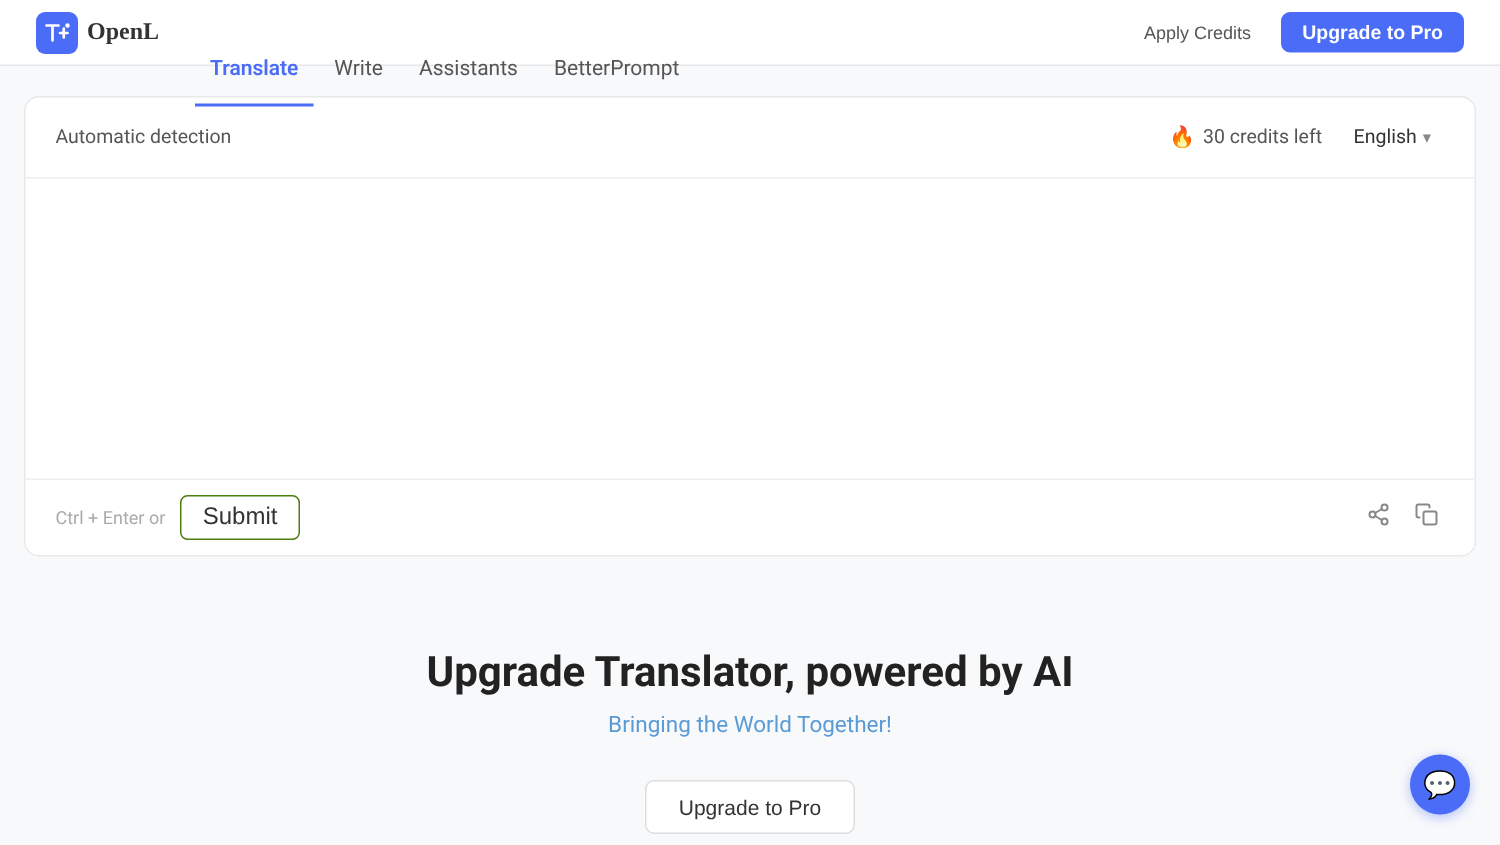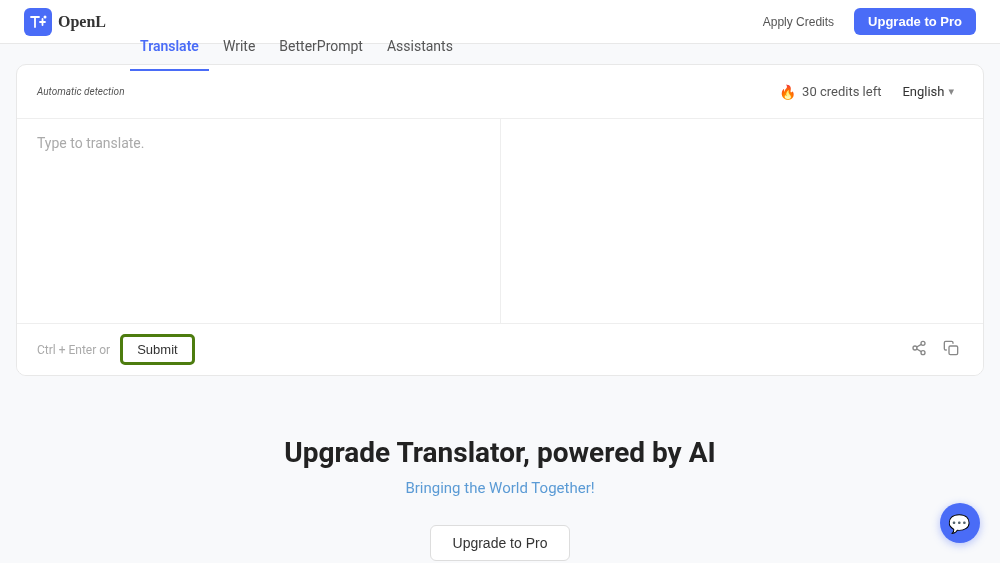--- a/index.html
+++ b/index.html
@@ -102,23 +102,22 @@
       overflow: hidden;
     }
     .translator-header {
       display: flex;
       align-items: center;
       justify-content: space-between;
       padding: 14px 20px;
       border-bottom: 1px solid #eee;
     }
     .auto-detection {
-      font-size: 10px;
+      font-size: 13px;
       color: #555;
-      font-style: italic;
     }
     .header-right {
       display: flex;
       align-items: center;
       gap: 12px;
     }
     .credits-badge {
       display: flex;
       align-items: center;
       gap: 5px;
@@ -184,24 +183,24 @@
       display: flex;
       align-items: center;
       gap: 10px;
     }
     .shortcut-hint {
       font-size: 12px;
       color: #aaa;
     }
     .btn-submit {
       background: #fff;
-      border: 3px solid #4d7c0f;
+      border: 1px solid #4d7c0f;
       border-radius: 5px;
       padding: 5px 14px;
-      font-size: 13px;
+      font-size: 16px;
       color: #333;
       cursor: pointer;
     }
     .footer-right {
       display: flex;
       align-items: center;
       gap: 8px;
     }
     .icon-btn {
       background: none;
@@ -269,22 +268,22 @@
       <rect width="28" height="28" rx="6" fill="#4a6cf7"></rect>
       <path d="M7 9h8M11 9v10M16 14h5M18.5 11v6" stroke="#fff" stroke-width="1.8" stroke-linecap="round"></path>
       <circle cx="21" cy="9" r="1.5" fill="#fff"></circle>
     </svg>
     <span class="nav-logo-text">OpenL</span>
   </a>
 
   <div class="nav-links">
     <a class="nav-link active">Translate</a>
     <a class="nav-link">Write</a>
+    <a class="nav-link">Assistants</a>
     <a class="nav-link">BetterPrompt</a>
-    <a class="nav-link">Assistants</a>
   </div>
 
   <div class="nav-actions">
     <button class="btn-apply-credits">Apply Credits</button>
     <button class="btn-upgrade">Upgrade to Pro</button>
   </div>
 </nav>
 
 <div class="main-content">
   <div class="translator-card">
@@ -297,23 +296,20 @@
           <span>30 credits left</span>
         </div>
         <div class="lang-selector">
           <span>English</span>
           <span class="lang-chevron">▾</span>
         </div>
       </div>
     </div>
 
     <div class="translator-body">
-      <div class="source-pane">
-        <textarea class="translate-textarea" placeholder="Type to translate." style=""></textarea>
-      </div>
       <div class="target-pane">
       </div>
     </div>
 
     <div class="translator-footer">
       <div class="footer-left">
         <span class="shortcut-hint">Ctrl + Enter or</span>
         <button class="btn-submit">Submit</button>
       </div>
       <div class="footer-right">

